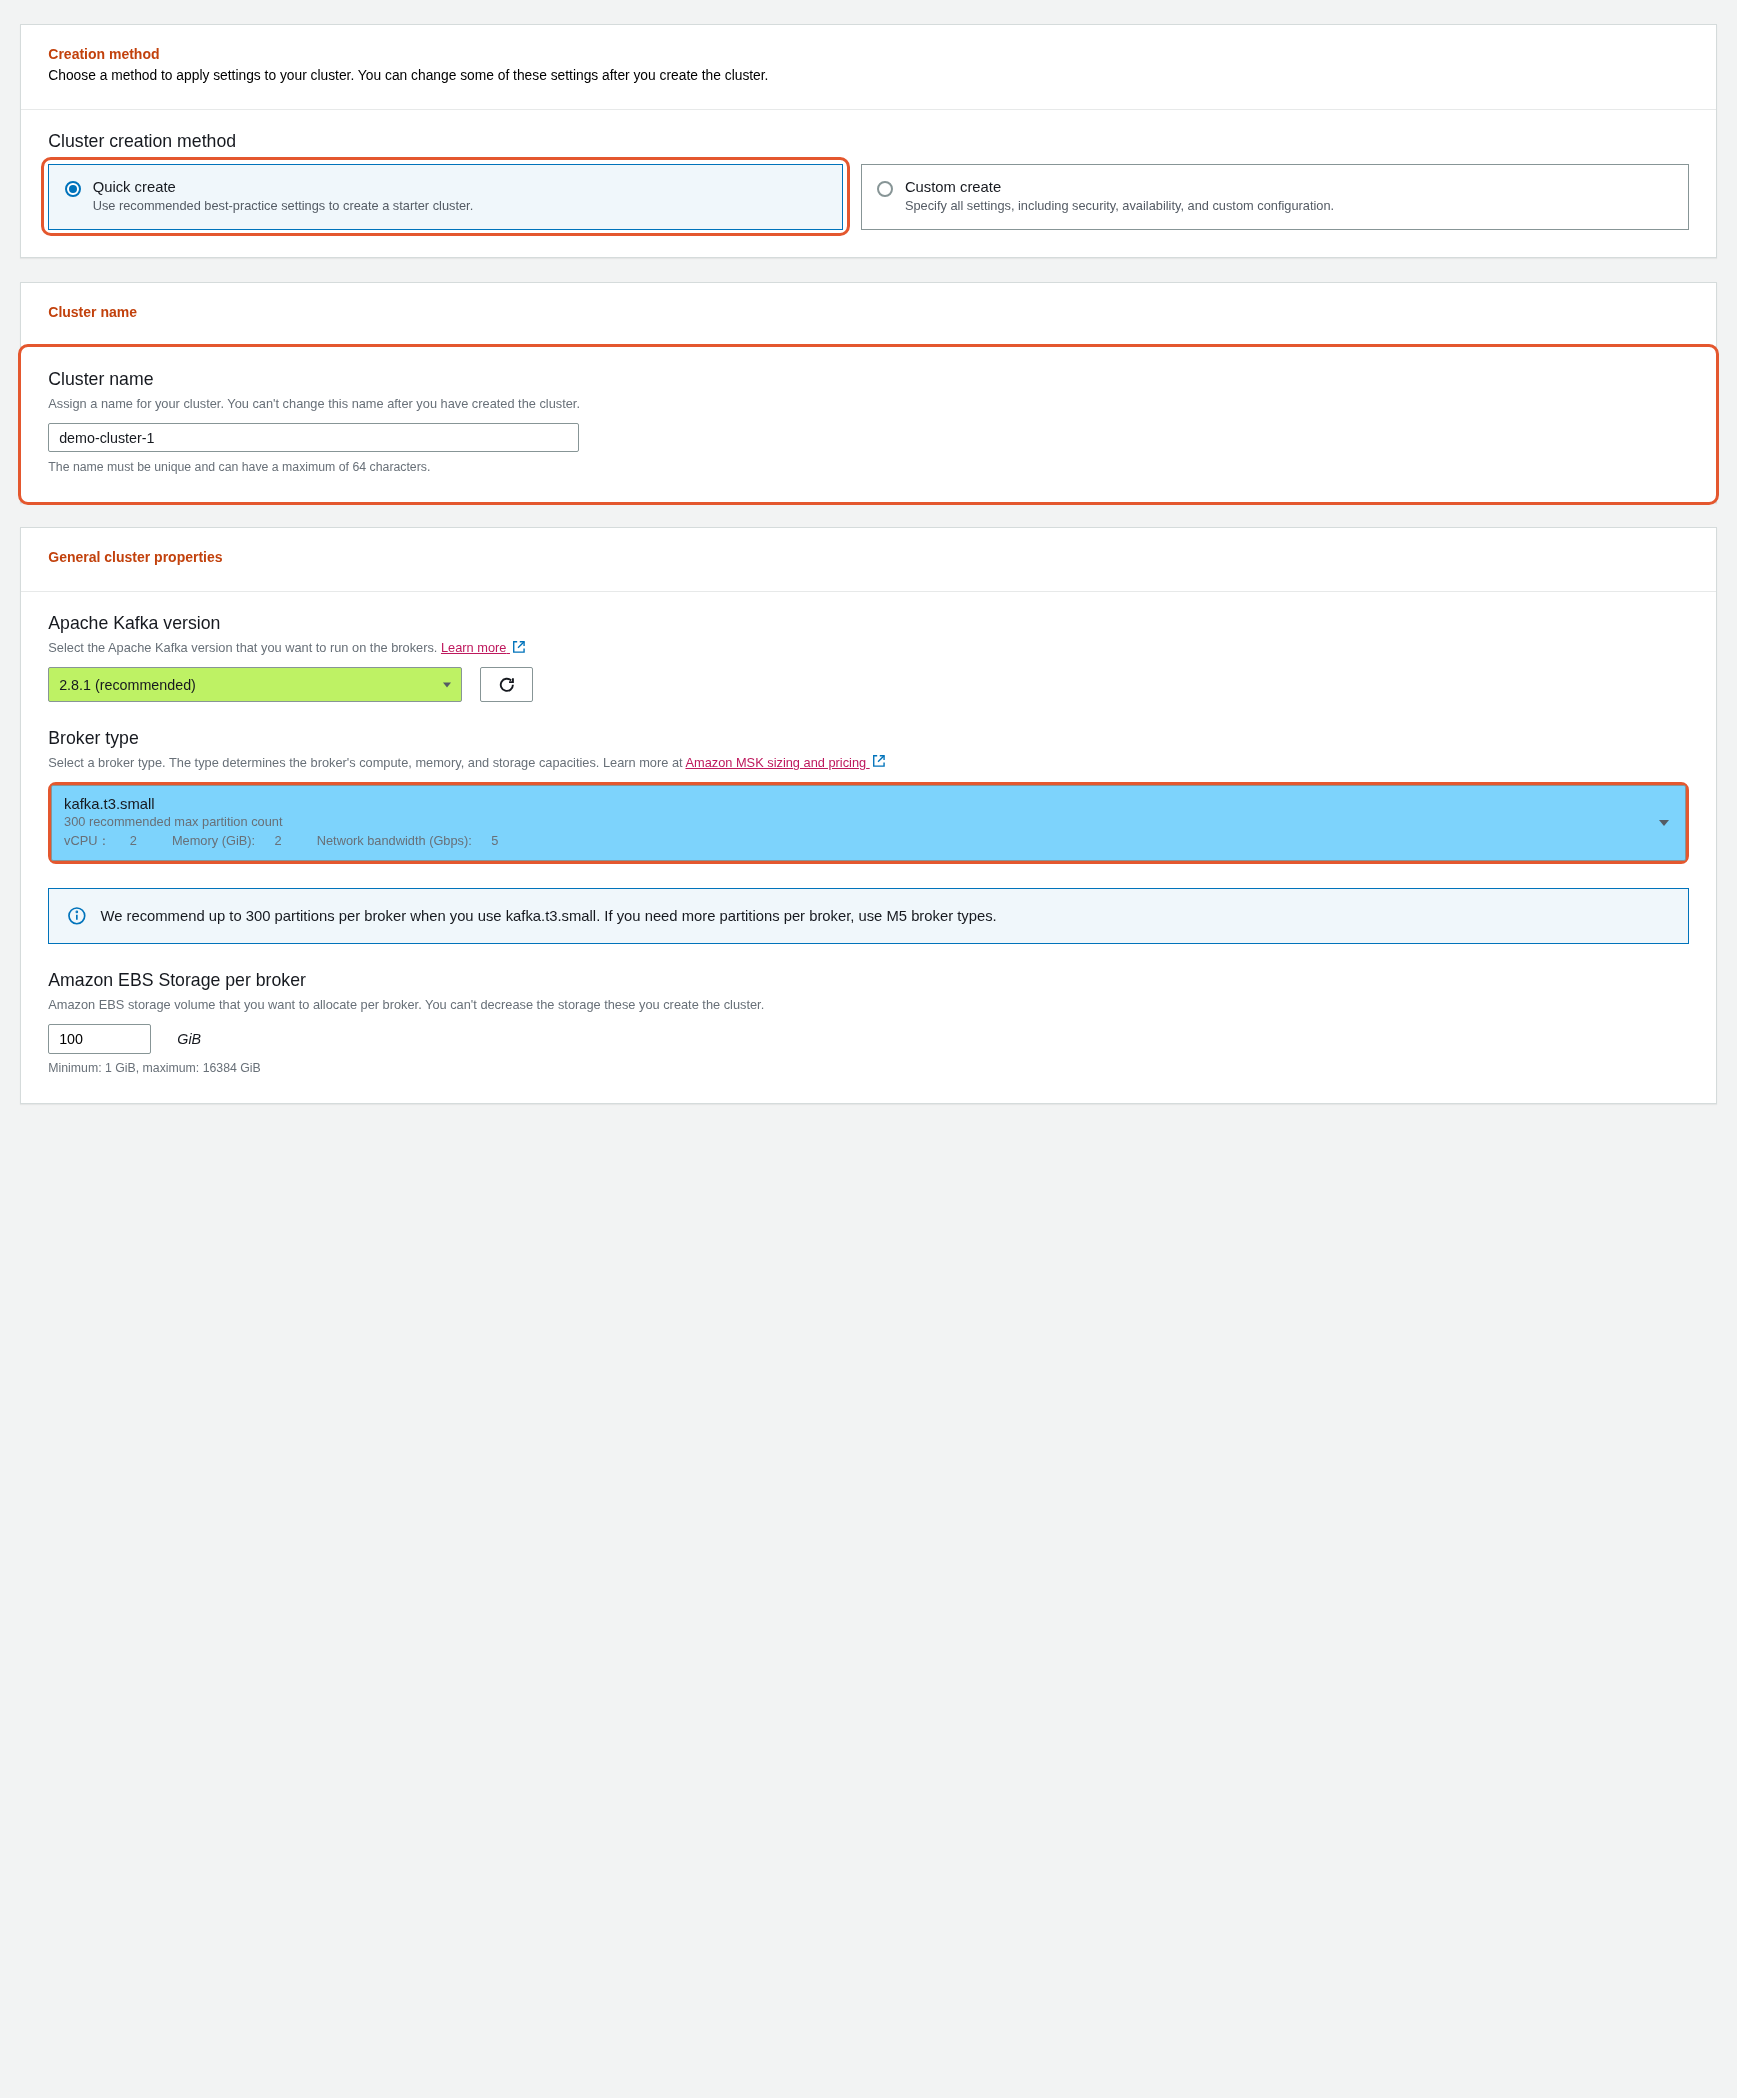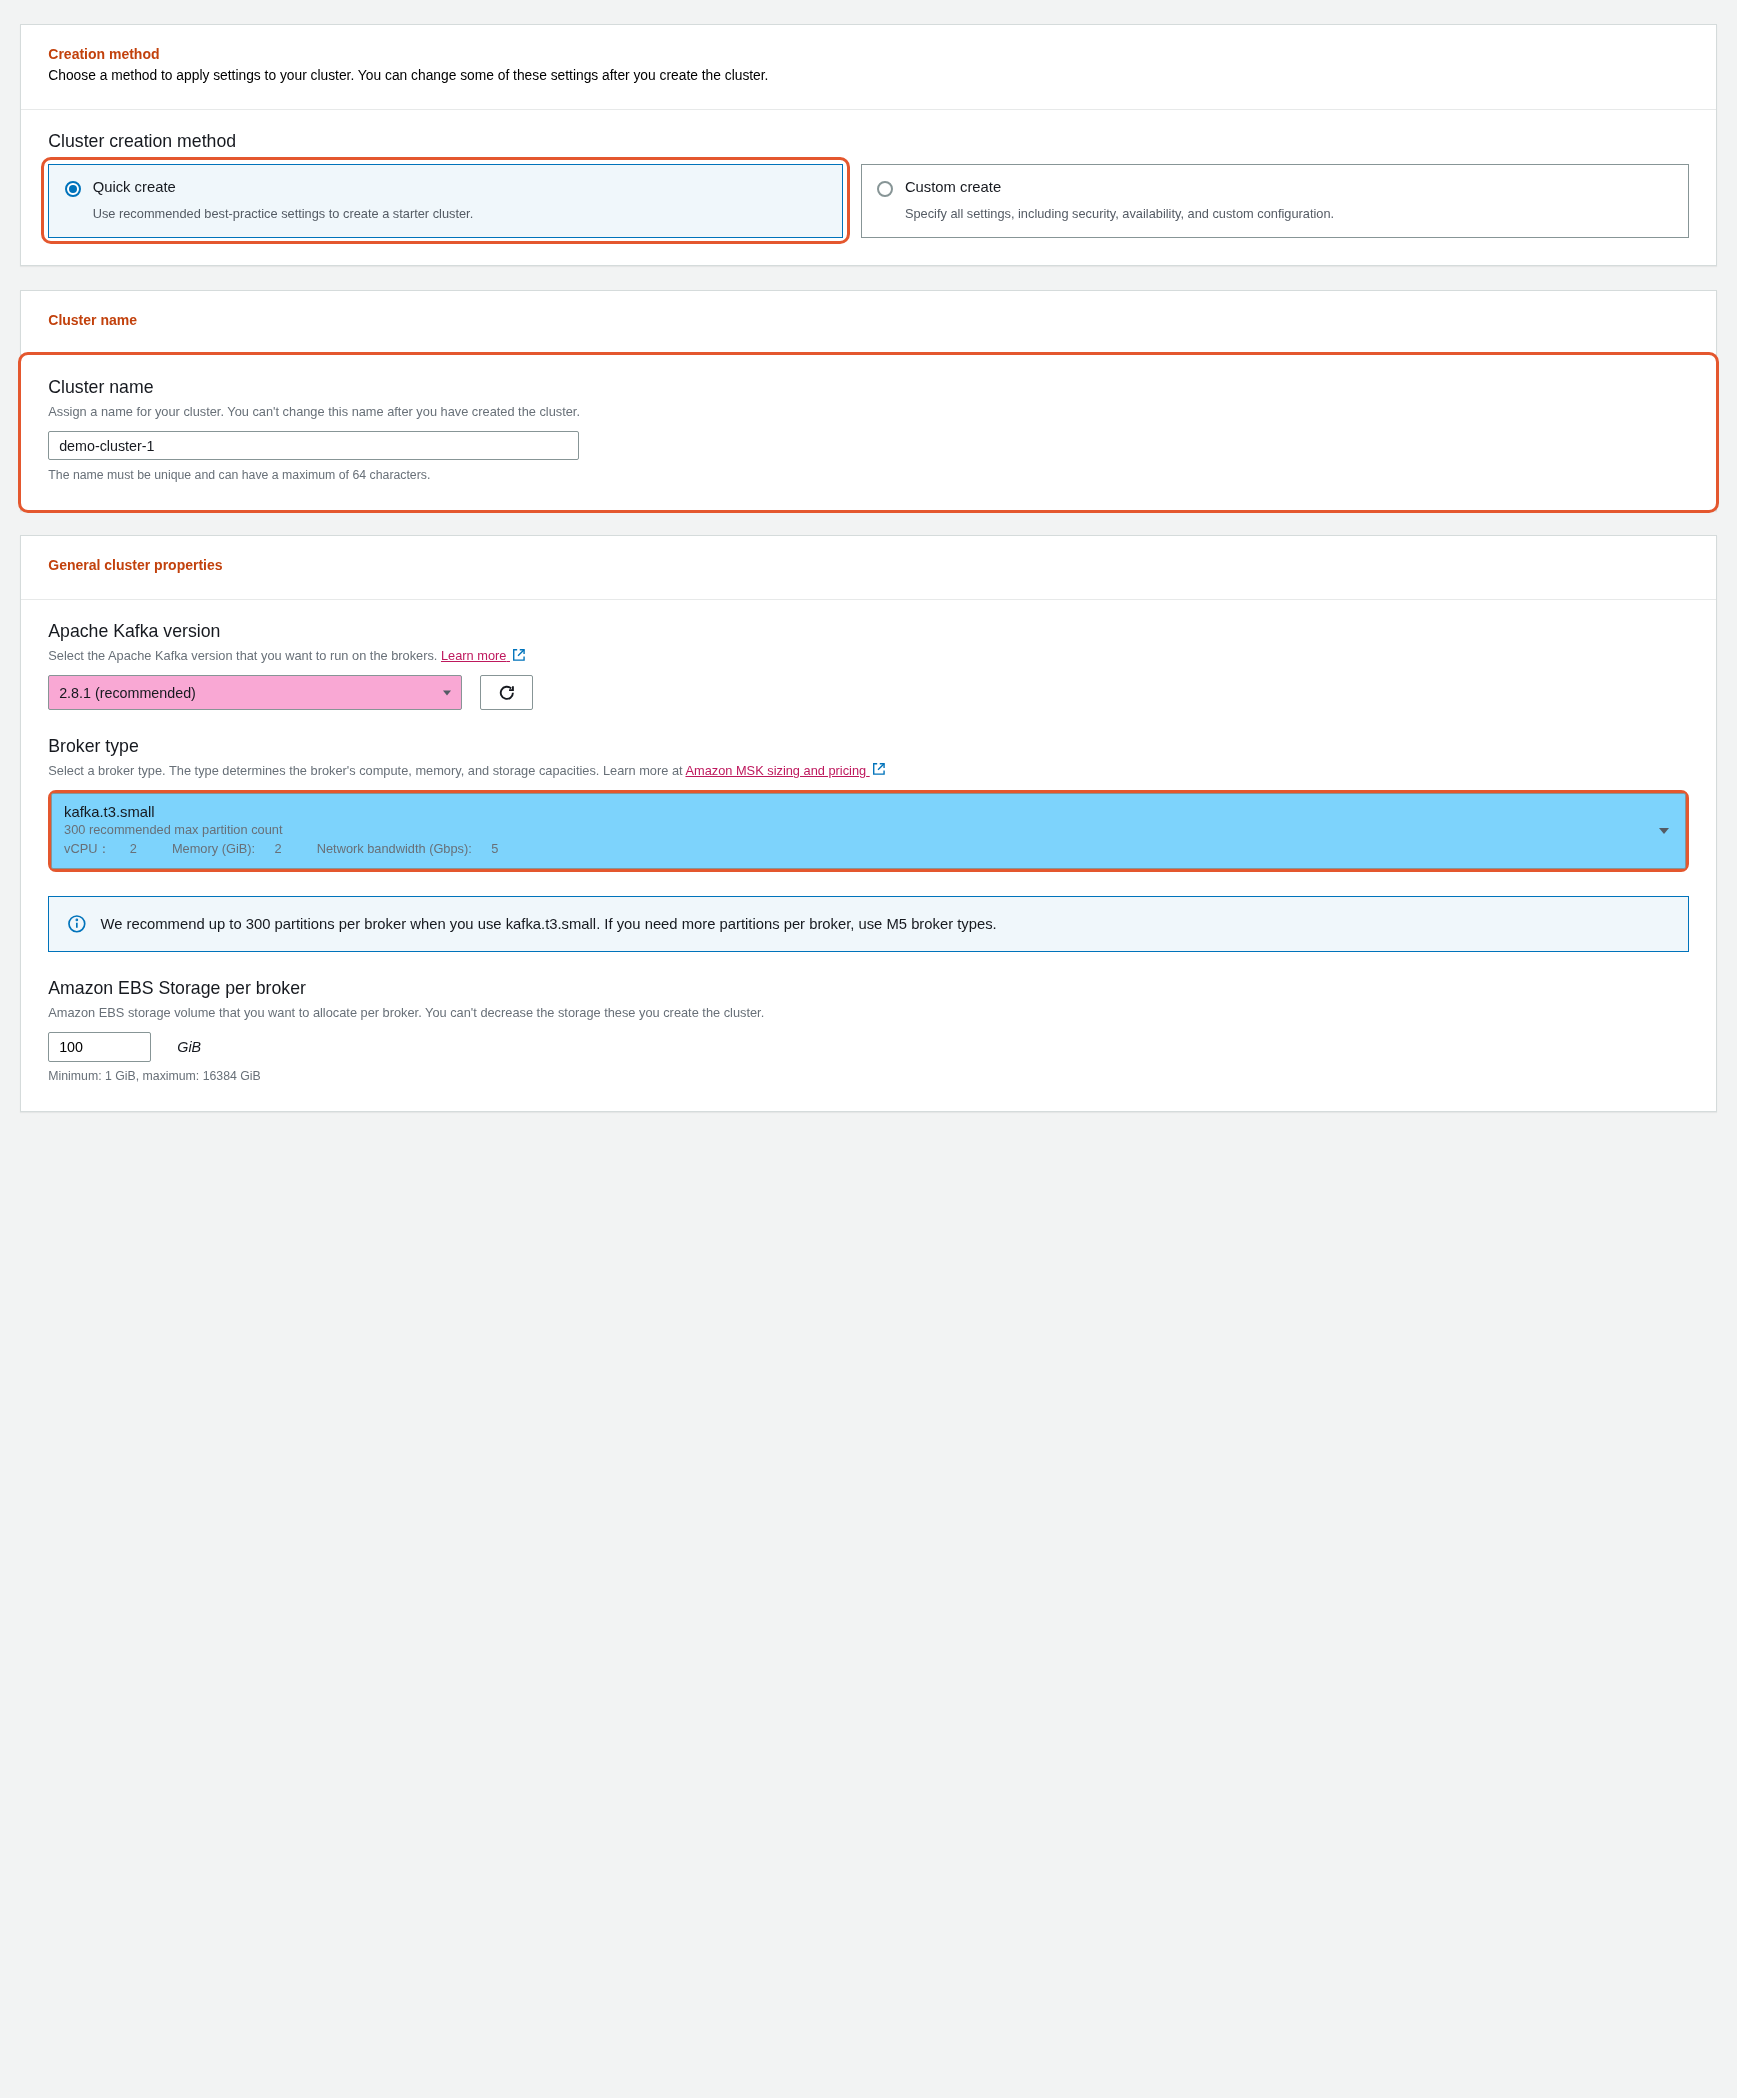--- a/index.html
+++ b/index.html
@@ -83,21 +83,21 @@
     position: absolute;
     width: 7.9px; height: 7.9px;
     background: #0073bb;
     border-radius: 50%;
     top: 2px; left: 2px;
   }
   .radio-title {
     font-size: 14.8px;
     font-weight: 400;
     color: #16191f;
-    margin-bottom: 10px;
+    margin-bottom: 2px;
   }
   .radio-desc {
     font-size: 12.8px;
     color: #545b64;
     line-height: 1.4;
   }
   .highlight-red {
     border: 3px solid #e4572e;
     border-radius: 9.9px;
     padding: 3.9px;
@@ -123,21 +123,21 @@
     padding: 5.9px 9.9px;
     font-size: 14.3px;
   }
   .select-box {
     width: 414px;
     border: 1px solid #879596;
     border-radius: 2px;
     padding: 5.9px 27.6px 5.9px 9.9px;
     font-size: 14.3px;
     position: relative;
-    background: #f9a8d4;
+    background: #bef264;
     display: inline-flex;
     align-items: center;
     height: 35px;
   }
   .caret {
     position: absolute;
     right: 9.9px;
     top: 50%;
     transform: translateY(-50%);
     width: 0; height: 0;

